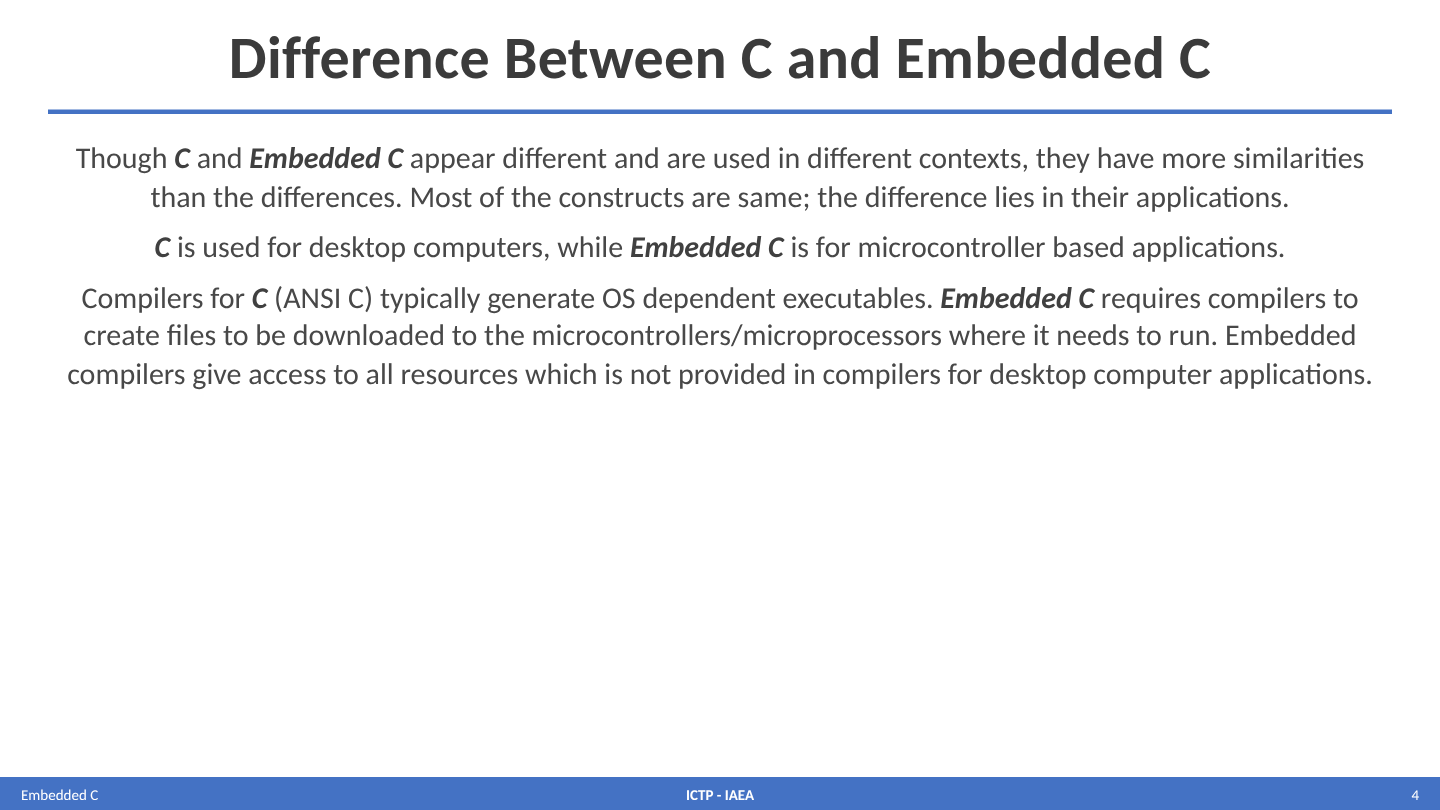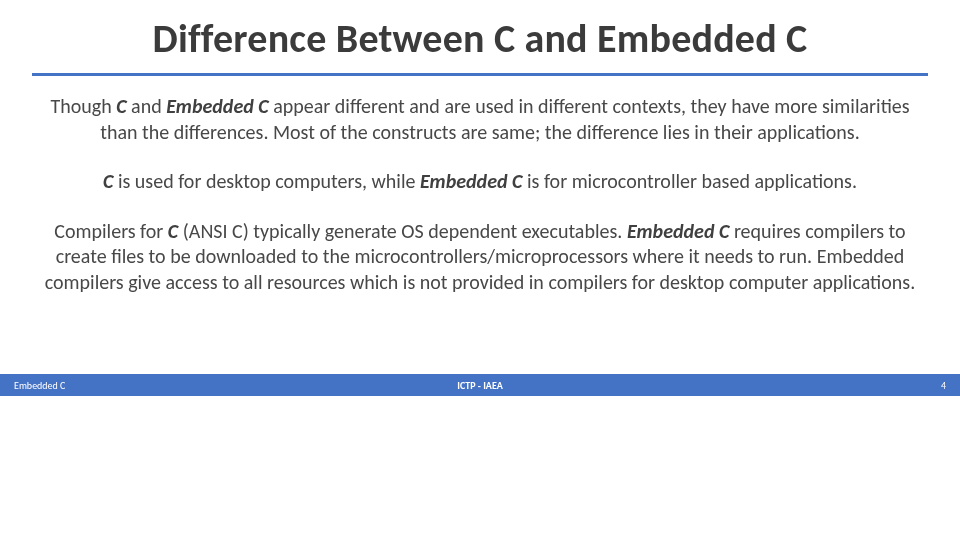--- a/index.html
+++ b/index.html
@@ -5,42 +5,42 @@
   * { margin: 0; padding: 0; box-sizing: border-box; }
   html, body { width: 960px; height: 540px; overflow: hidden; }
   body {
     font-family: "Segoe UI", Calibri, Arial, sans-serif;
     background: #ffffff;
     color: #595959;
     position: relative;
   }
   .slide {
     width: 960px;
-    height: 396px;
+    height: 540px;
     position: relative;
     padding: 14px 30px 0 30px;
     border-radius: 24px;
   }
   .title {
     font-size: 40px;
     font-weight: 700;
     text-align: center;
     color: #3b3b3b;
     letter-spacing: 0.2px;
     padding-bottom: 6px;
   }
   .rule {
     height: 3px;
     background: #4472c4;
     margin: 4px 2px 18px 2px;
   }
   .content {
     display: flex;
     flex-direction: column;
-    gap: 24px;
+    gap: 8px;
   }
   .para {
     text-align: center;
     font-size: 20px;
     line-height: 1.28;
     color: #484848;
     padding: 0 10px;
   }
   .bold { font-weight: 700; color: #404040; }
   .ital { font-style: italic; }

